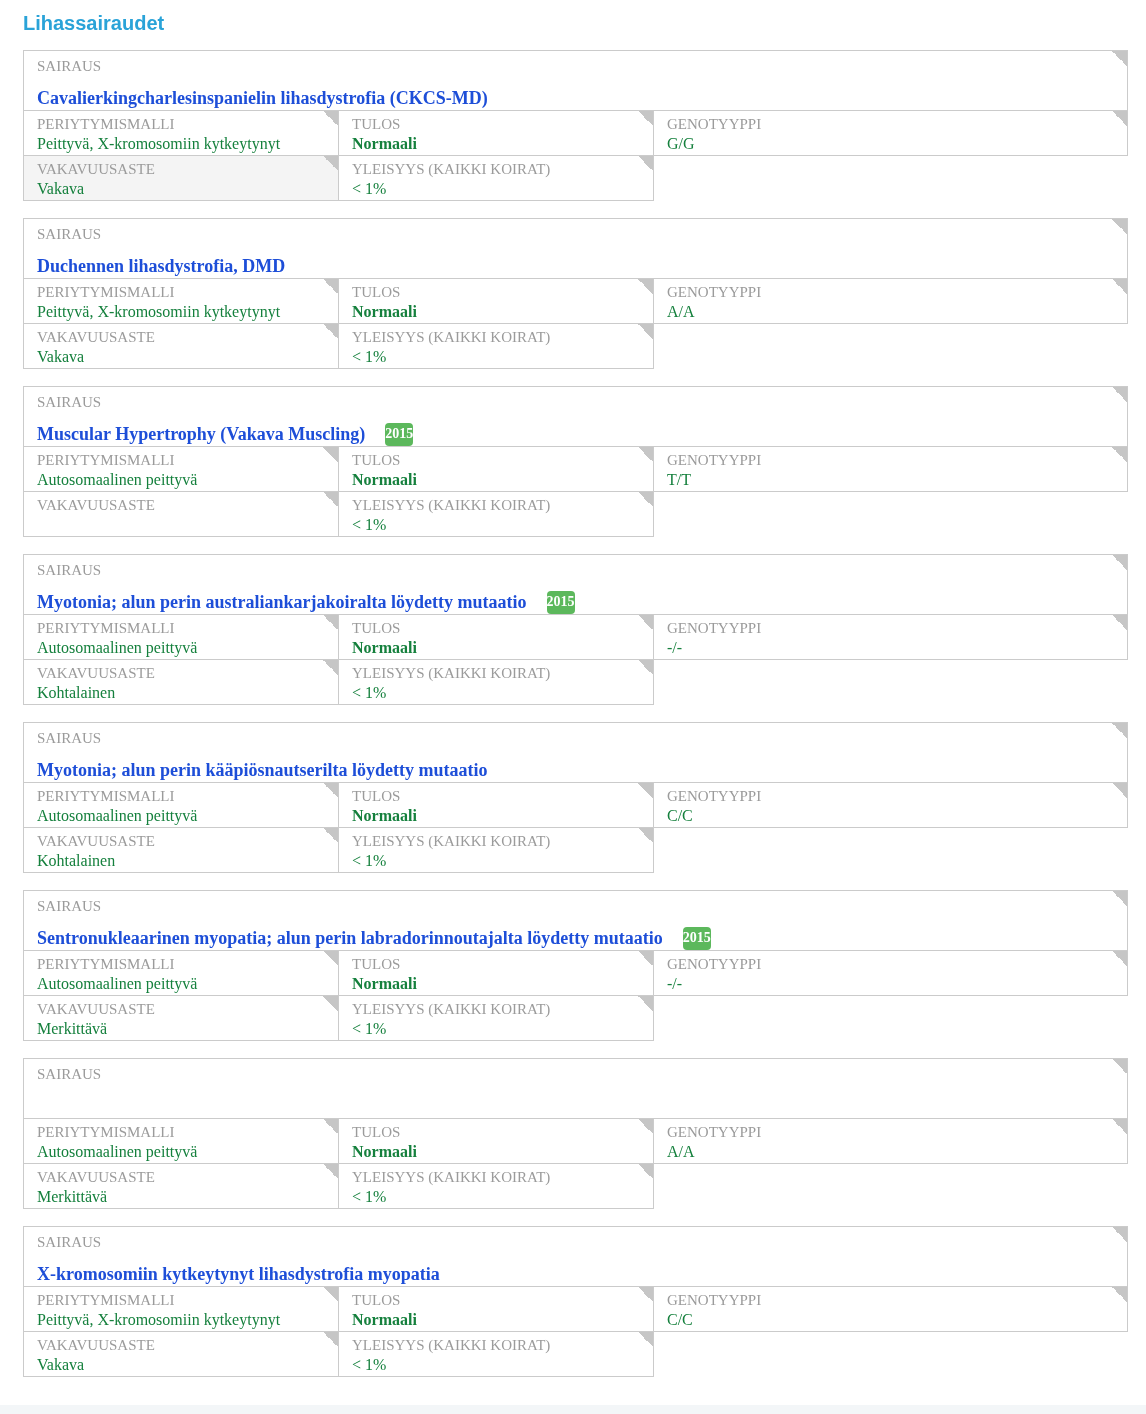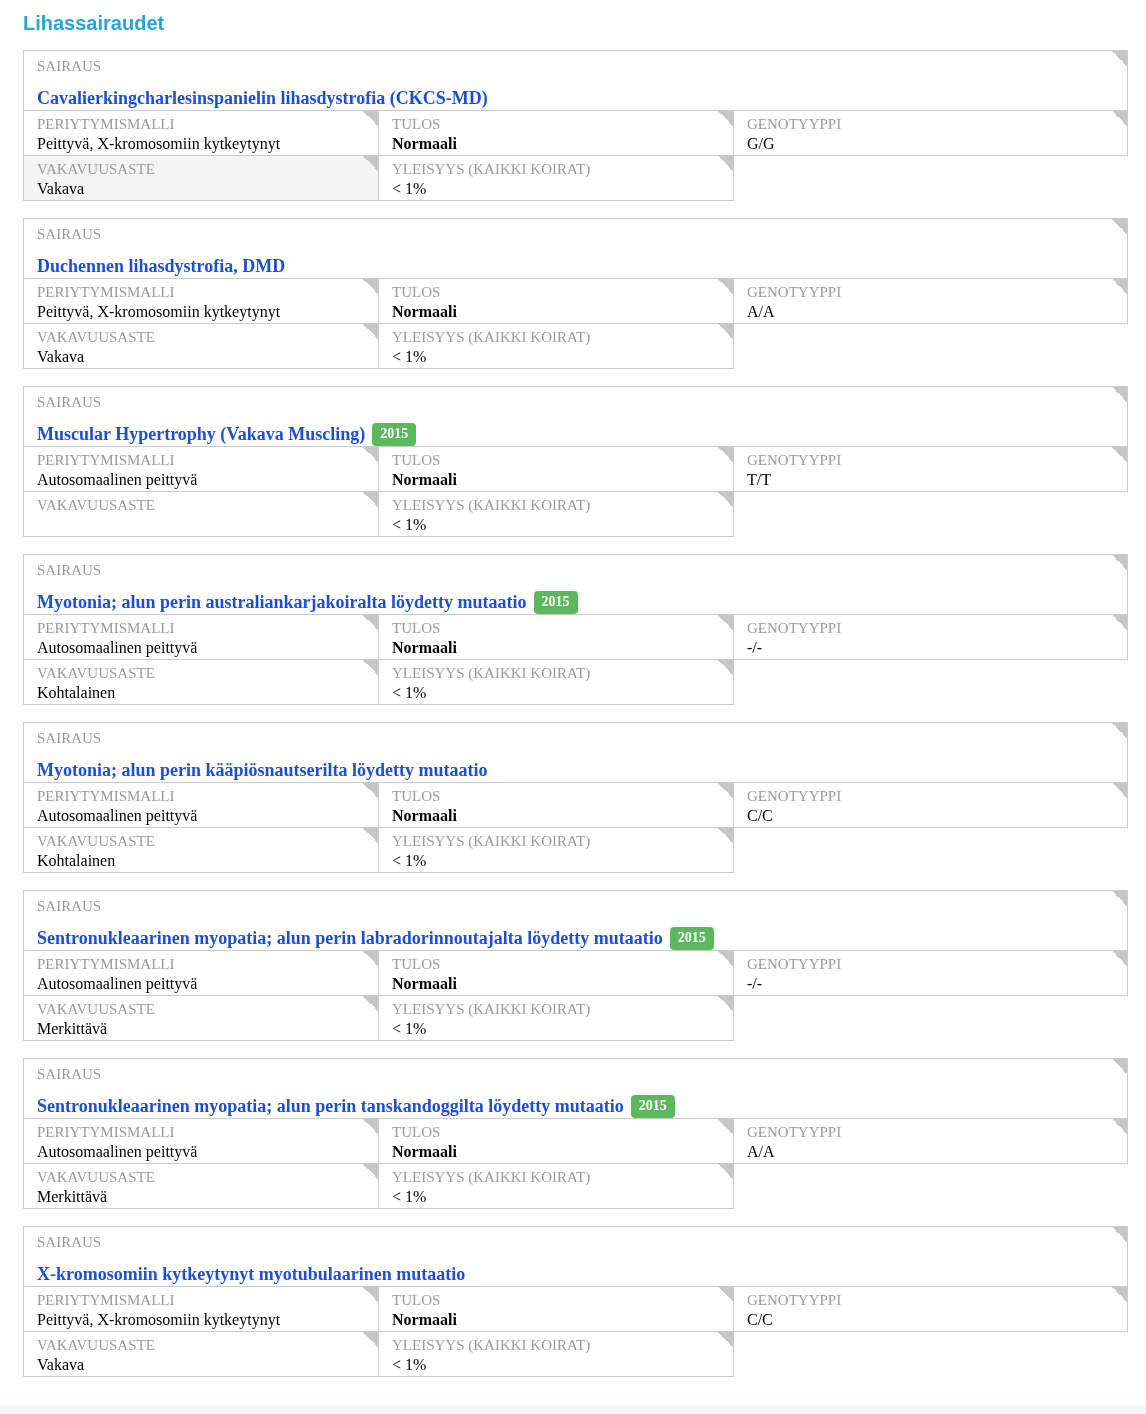--- a/index.html
+++ b/index.html
@@ -29,54 +29,54 @@
     font-family:Liberation Serif, serif;
   }
   .cell + .cell { margin-left:-1px; }
   .cell::after {
     content:"";
     position:absolute; top:0; right:0;
     width:15px; height:15px;
     background:linear-gradient(to bottom left, #c6c6c6 50%, rgba(0,0,0,0) 50%);
   }
   .cell-disease { width:100%; height:61px; padding-top:6px; }
-  .cell-third { width:356px; height:46px; padding-top:4px; }
+  .cell-third { width:316px; height:46px; padding-top:4px; }
   .cell-last { flex:1; }
   .cell-empty {
     flex:1; border:none; background:transparent;
   }
   .cell-empty::after { display:none; }
   .cell.highlight { background:#f4f4f4; }
   .cell-label {
     font-size:15px; line-height:19px;
     color:#9b9b9b;
     white-space:nowrap;
   }
   .cell-value {
     font-size:16px; line-height:20px;
     height:20px; overflow:hidden;
     white-space:nowrap;
-    color:#000000;
+    color:#15803d;
   }
   .value-bold { font-weight:bold; }
   .disease-line {
     margin-top:10px; height:26px;
     overflow:hidden; white-space:nowrap;
   }
   .disease-name {
     font-size:18px; font-weight:bold;
     line-height:24px; color:#1d4ed8;
   }
   .year-badge {
     display:inline-block;
     background:#5cb85c; color:#ffffff;
     font-size:14px; font-weight:bold; line-height:14px;
-    padding:4px 8px 5px;
+    padding:4px 0 5px;
     border-radius:4px;
-    margin-left:7px;
+    margin-left:20px;
     vertical-align:2px;
   }
   .page-footer-strip {
     position:absolute; left:0; bottom:0;
     width:1146px; height:9px;
     background:#f3f6f8;
   }
 </style>
 </head>
 <body>
@@ -296,23 +296,20 @@
         <div class="cell-value">&lt; 1%</div>
       </div>
       <div class="cell-empty"></div>
     </div>
   </div>
 
   <div class="card">
     <div class="row">
       <div class="cell cell-disease">
         <div class="cell-label">SAIRAUS</div>
-        <div class="disease-line">
-          <span class="disease-name">Sentronukleaarinen myopatia; alun perin tanskandoggilta löydetty mutaatio</span><span class="year-badge">2015</span>
-        </div>
       </div>
     </div>
     <div class="row">
       <div class="cell cell-third">
         <div class="cell-label">PERIYTYMISMALLI</div>
         <div class="cell-value">Autosomaalinen peittyvä</div>
       </div>
       <div class="cell cell-third">
         <div class="cell-label">TULOS</div>
         <div class="cell-value value-bold">Normaali</div>
@@ -333,21 +330,21 @@
       </div>
       <div class="cell-empty"></div>
     </div>
   </div>
 
   <div class="card">
     <div class="row">
       <div class="cell cell-disease">
         <div class="cell-label">SAIRAUS</div>
         <div class="disease-line">
-          <span class="disease-name">X-kromosomiin kytkeytynyt myotubulaarinen mutaatio</span>
+          <span class="disease-name">X-kromosomiin kytkeytynyt lihasdystrofia myopatia</span>
         </div>
       </div>
     </div>
     <div class="row">
       <div class="cell cell-third">
         <div class="cell-label">PERIYTYMISMALLI</div>
         <div class="cell-value">Peittyvä, X-kromosomiin kytkeytynyt</div>
       </div>
       <div class="cell cell-third">
         <div class="cell-label">TULOS</div>

